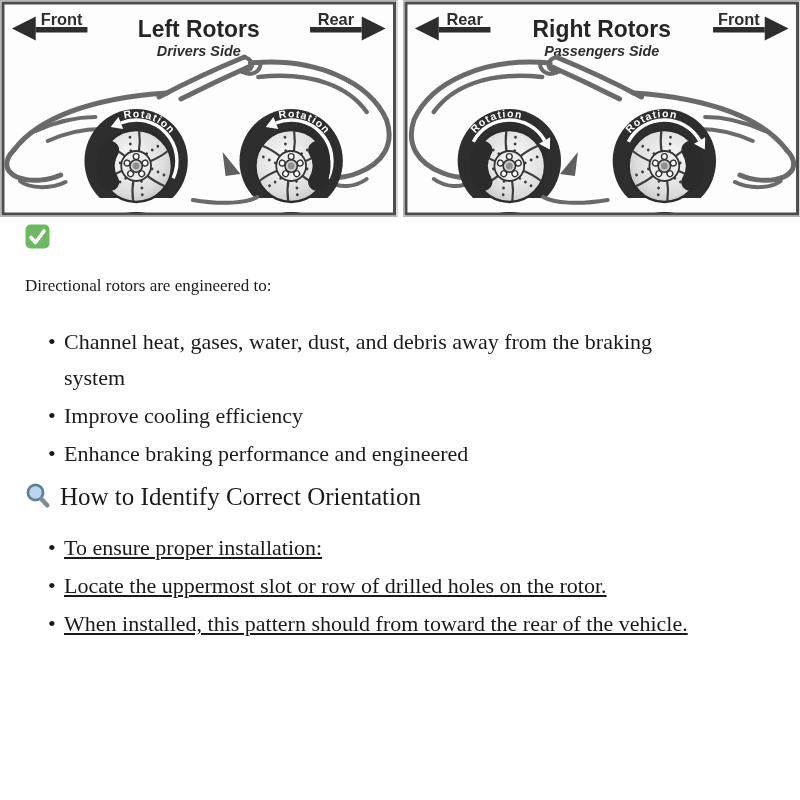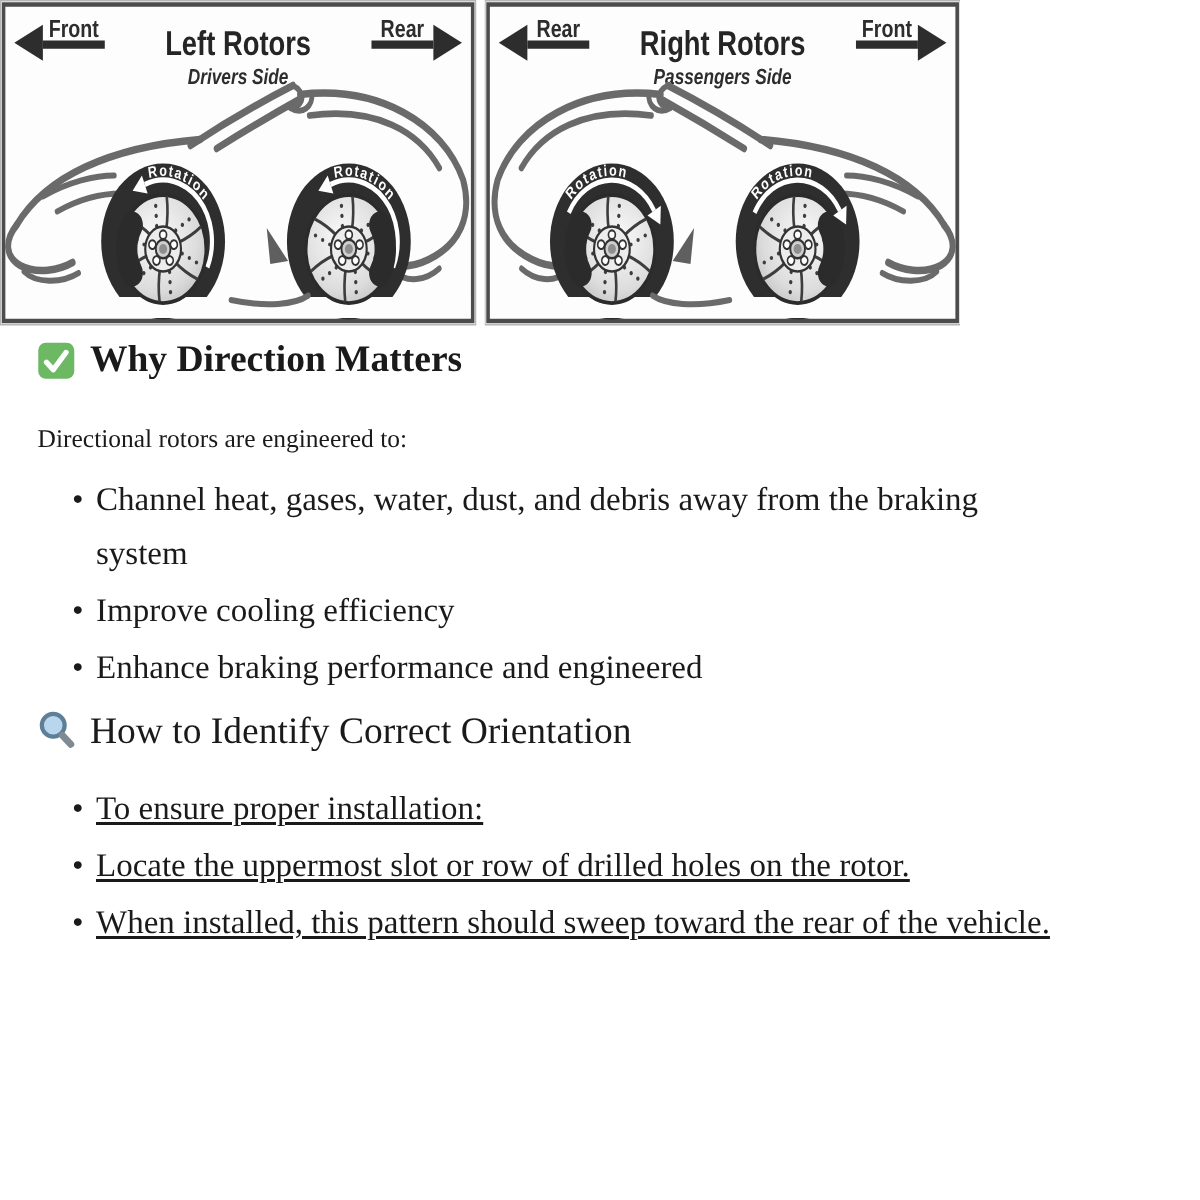--- a/index.html
+++ b/index.html
@@ -1,24 +1,24 @@
 <!DOCTYPE html>
 <html><head>
 <meta charset="utf-8">
 <style>
   html,body{margin:0;padding:0;background:#ffffff;}
   body{width:800px;font-family:"Liberation Serif","DejaVu Serif",serif;color:#1a1a1a;}
-  .diagram{display:flex;gap:5px;width:640px;}
+  .diagram{display:flex;gap:5px;width:800px;}
   svg.panel{width:397.5px;height:218px;display:block;}
   .content{margin-left:25px;width:684px;}
   p.lead{font-size:22px;line-height:36px;margin:20px 0 0 0;}
   h2.head-bold{display:flex;align-items:center;gap:10px;font-size:25px;line-height:32px;font-weight:bold;margin:6px 0 0 0;}
   h2.head-normal{display:flex;gap:8px;font-size:25px;line-height:30px;font-weight:normal;margin:10px 0 0 0;}
   p.intro{font-size:17px;line-height:36px;margin:19px 0 0 0;}
-  ul.blist{list-style:none;margin:4px 0 0 0;padding:0 0 0 23px;font-size:22px;line-height:36px;}
+  ul.blist{list-style:none;margin:20px 0 0 0;padding:0 0 0 23px;font-size:22px;line-height:36px;}
   ul.blist.second{margin-top:18px;text-decoration:underline;}
   ul.blist li{position:relative;padding-left:16px;margin:0 0 2px 0;}
   ul.blist li::before{content:"\2022";position:absolute;left:0;top:0;font-size:22px;}
   .icon-box{flex:0 0 auto;display:inline-flex;}
 </style>
 </head>
 <body>
 
 <div class="diagram">
 
@@ -213,21 +213,20 @@
 <div class="content">
 
 
   <h2 class="head-bold">
     <span class="icon-box">
       <svg width="25" height="25" viewBox="0 0 25 25">
         <rect x="0.5" y="0.5" width="24" height="24" rx="5" fill="#6cb863"></rect>
         <polyline points="6,13.5 10.5,18.5 19,7" fill="none" stroke="#ffffff" stroke-width="3.6" stroke-linecap="round" stroke-linejoin="round"></polyline>
       </svg>
     </span>
-    <span>Why Direction Matters</span>
   </h2>
 
   <p class="intro">Directional rotors are engineered to:</p>
 
   <ul class="blist">
     <li>Channel heat, gases, water, dust, and debris away from the braking system</li>
     <li>Improve cooling efficiency</li>
     <li>Enhance braking performance and engineered</li>
   </ul>
 
@@ -237,16 +236,16 @@
         <circle cx="10.5" cy="10.5" r="7.6" fill="#b8d7ef" stroke="#5f7f96" stroke-width="2.8"></circle>
         <line x1="16.6" y1="17.2" x2="22.2" y2="23.2" stroke="#7e8b94" stroke-width="4.6" stroke-linecap="round"></line>
       </svg>
     </span>
     <span>How to Identify Correct Orientation</span>
   </h2>
 
   <ul class="blist second">
     <li>To ensure proper installation:</li>
     <li>Locate the uppermost slot or row of drilled holes on the rotor.</li>
-    <li>When installed, this pattern should sweep toward the rear of the vehicle.</li>
+    <li>When installed, this pattern should from toward the rear of the vehicle.</li>
   </ul>
 
 </div>
 
 </body></html>

